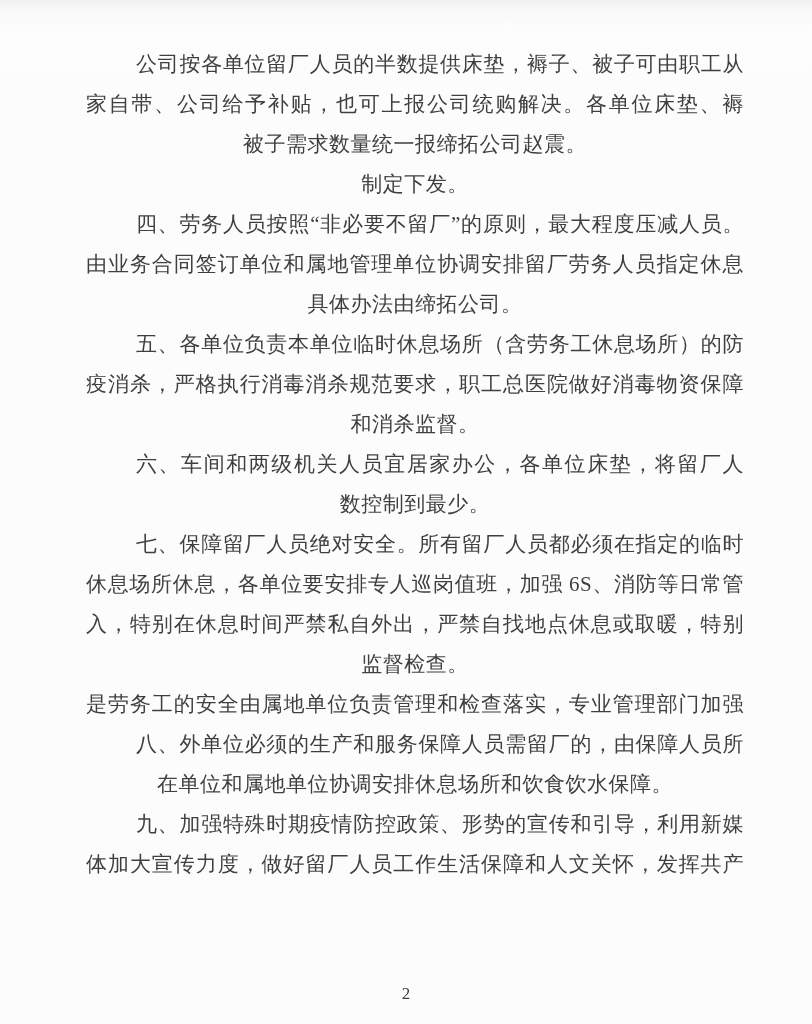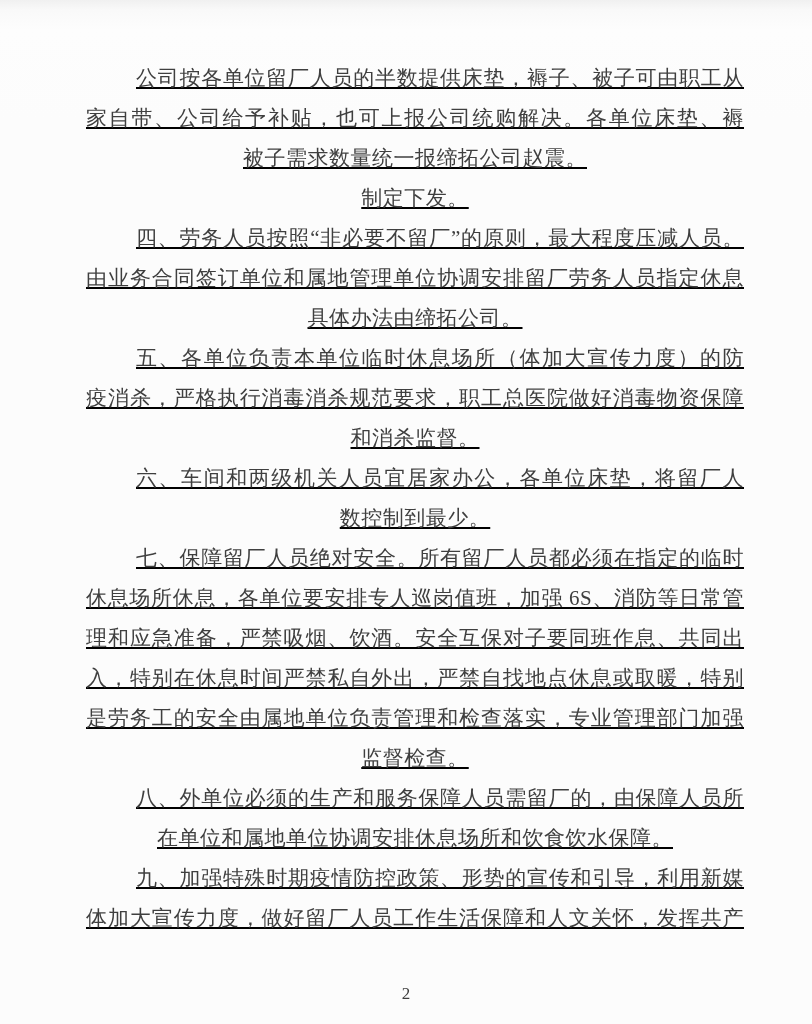--- a/index.html
+++ b/index.html
@@ -17,23 +17,22 @@
         #f0f0f0 0px,
         #f9f9f9 10px,
         #fdfdfd 30px,
         var(--bg-color, #fcfcfc) 120px,
         var(--bg-color, #fcfcfc) 100%);
     font-family: "Liberation Serif", "DejaVu Serif", serif;
   }
   .content {
     position: absolute;
     left: 86px;
-    top: 58px;
+    top: 44px;
     width: 658px;
-    text-decoration: underline;
   }
   .paragraph {
     margin: 0;
     padding: 0;
   }
   .line {
     height: 40px;
     line-height: 40px;
     font-size: 21px;
     letter-spacing: 0.5px;
@@ -72,35 +71,34 @@
       </div>
       <div class="paragraph">
         <div class="line">制定下发。</div>
       </div>
       <div class="paragraph">
         <div class="line fill indent">四、劳务人员按照“非必要不留厂”的原则，最大程度压减人员。</div>
         <div class="line fill">由业务合同签订单位和属地管理单位协调安排留厂劳务人员指定休息</div>
         <div class="line">具体办法由缔拓公司。</div>
       </div>
       <div class="paragraph">
-        <div class="line fill indent">五、各单位负责本单位临时休息场所（体加大宣传力度）的防</div>
+        <div class="line fill indent">五、各单位负责本单位临时休息场所（含劳务工休息场所）的防</div>
         <div class="line fill">疫消杀，严格执行消毒消杀规范要求，职工总医院做好消毒物资保障</div>
         <div class="line">和消杀监督。</div>
       </div>
       <div class="paragraph">
         <div class="line fill indent">六、车间和两级机关人员宜居家办公，各单位床垫，将留厂人</div>
         <div class="line">数控制到最少。</div>
       </div>
       <div class="paragraph">
         <div class="line fill indent">七、保障留厂人员绝对安全。所有留厂人员都必须在指定的临时</div>
         <div class="line fill">休息场所休息，各单位要安排专人巡岗值班，加强 6S、消防等日常管</div>
-        <div class="line fill">理和应急准备，严禁吸烟、饮酒。安全互保对子要同班作息、共同出</div>
         <div class="line fill">入，特别在休息时间严禁私自外出，严禁自找地点休息或取暖，特别</div>
+        <div class="line">监督检查。</div>
         <div class="line fill">是劳务工的安全由属地单位负责管理和检查落实，专业管理部门加强</div>
-        <div class="line">监督检查。</div>
       </div>
       <div class="paragraph">
         <div class="line fill indent">八、外单位必须的生产和服务保障人员需留厂的，由保障人员所</div>
         <div class="line">在单位和属地单位协调安排休息场所和饮食饮水保障。</div>
       </div>
       <div class="paragraph">
         <div class="line fill indent">九、加强特殊时期疫情防控政策、形势的宣传和引导，利用新媒</div>
         <div class="line fill">体加大宣传力度，做好留厂人员工作生活保障和人文关怀，发挥共产</div>
       </div>
     </div>

